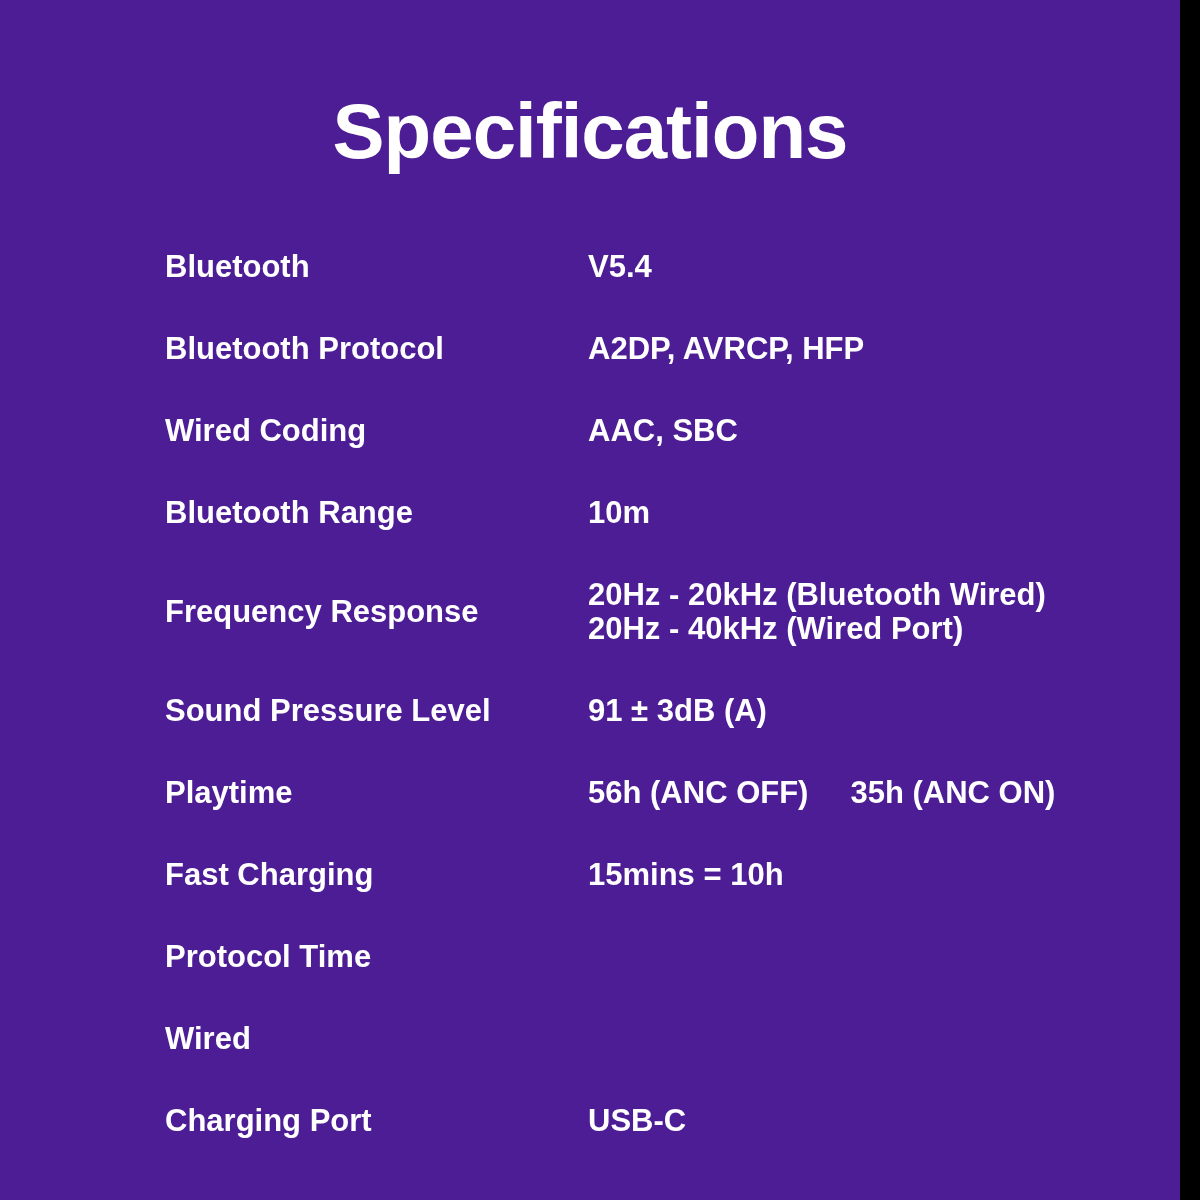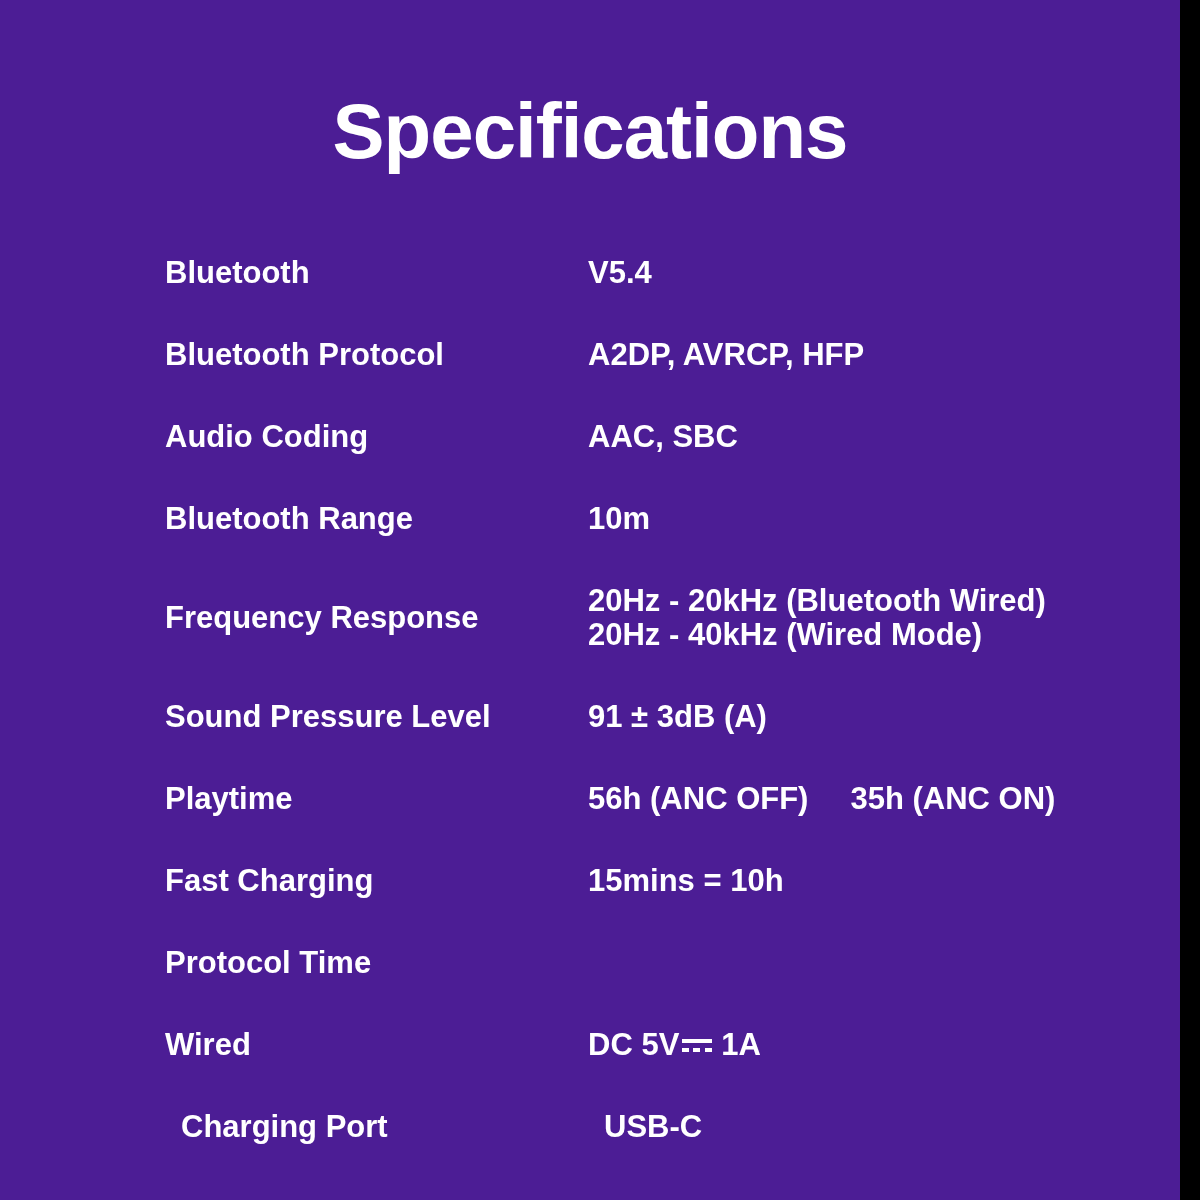--- a/index.html
+++ b/index.html
@@ -23,32 +23,32 @@
     width: 100%;
     text-align: center;
     font-size: 78px;
     font-weight: 700;
     letter-spacing: -1px;
     margin: 0;
   }
   .spec-table {
     position: absolute;
     left: 165px;
-    top: 256px;
+    top: 250px;
     width: 935px;
   }
   .spec-row {
     display: flex;
     align-items: flex-start;
     margin-bottom: 48px;
     font-size: 31px;
     font-weight: 700;
     line-height: 34px;
   }
-  .spec-row:last-child { margin-bottom: 0; margin-left: 16px; }
+  .spec-row:last-child { margin-bottom: 0; }
   .spec-row .spec-label {
     flex: 0 0 423px;
     width: 423px;
   }
   .spec-row .spec-value {
     flex: 1 1 auto;
     white-space: nowrap;
   }
   .spec-row.freq-row { }
   .freq-row .spec-label { align-self: center; }
@@ -89,34 +89,34 @@
       <div class="spec-label">Bluetooth</div>
       <div class="spec-value">V5.4</div>
     </div>
 
     <div class="spec-row">
       <div class="spec-label">Bluetooth Protocol</div>
       <div class="spec-value">A2DP, AVRCP, HFP</div>
     </div>
 
     <div class="spec-row">
-      <div class="spec-label">Audio Coding</div>
+      <div class="spec-label">Wired Coding</div>
       <div class="spec-value">AAC, SBC</div>
     </div>
 
     <div class="spec-row">
       <div class="spec-label">Bluetooth Range</div>
       <div class="spec-value">10m</div>
     </div>
 
     <div class="spec-row freq-row">
       <div class="spec-label">Frequency Response</div>
       <div class="spec-value">
         <div>20Hz - 20kHz (Bluetooth Wired)</div>
-        <div>20Hz - 40kHz (Wired Mode)</div>
+        <div>20Hz - 40kHz (Wired Port)</div>
       </div>
     </div>
 
     <div class="spec-row">
       <div class="spec-label">Sound Pressure Level</div>
       <div class="spec-value">91 ± 3dB (A)</div>
     </div>
 
     <div class="spec-row">
       <div class="spec-label">Playtime</div>
@@ -129,23 +129,20 @@
       <div class="spec-label">Fast Charging</div>
       <div class="spec-value">15mins = 10h</div>
     </div>
 
     <div class="spec-row">
       <div class="spec-label">Protocol Time</div>
     </div>
 
     <div class="spec-row">
       <div class="spec-label">Wired</div>
-      <div class="spec-value">
-        <span>DC 5V</span><span class="dc-symbol"></span><span>1A</span>
-      </div>
     </div>
 
     <div class="spec-row">
       <div class="spec-label">Charging Port</div>
       <div class="spec-value">USB-C</div>
     </div>
 
   </div>
 </div>
 

